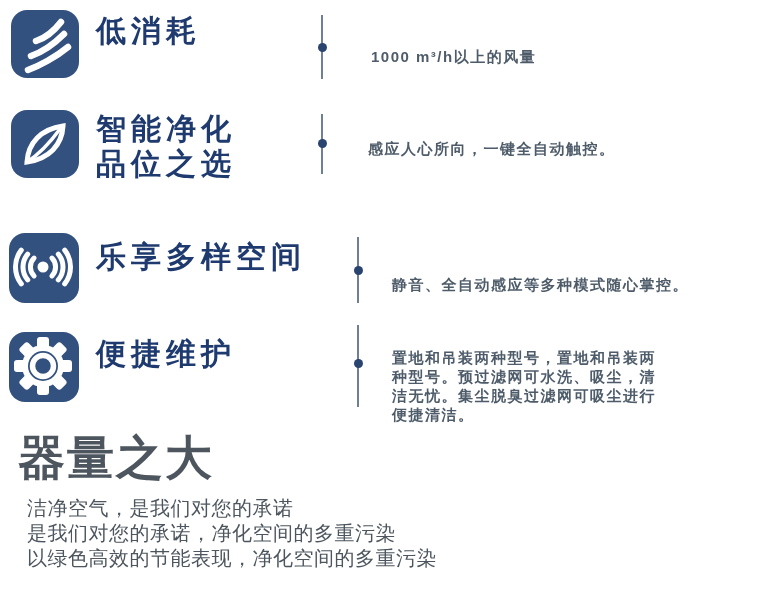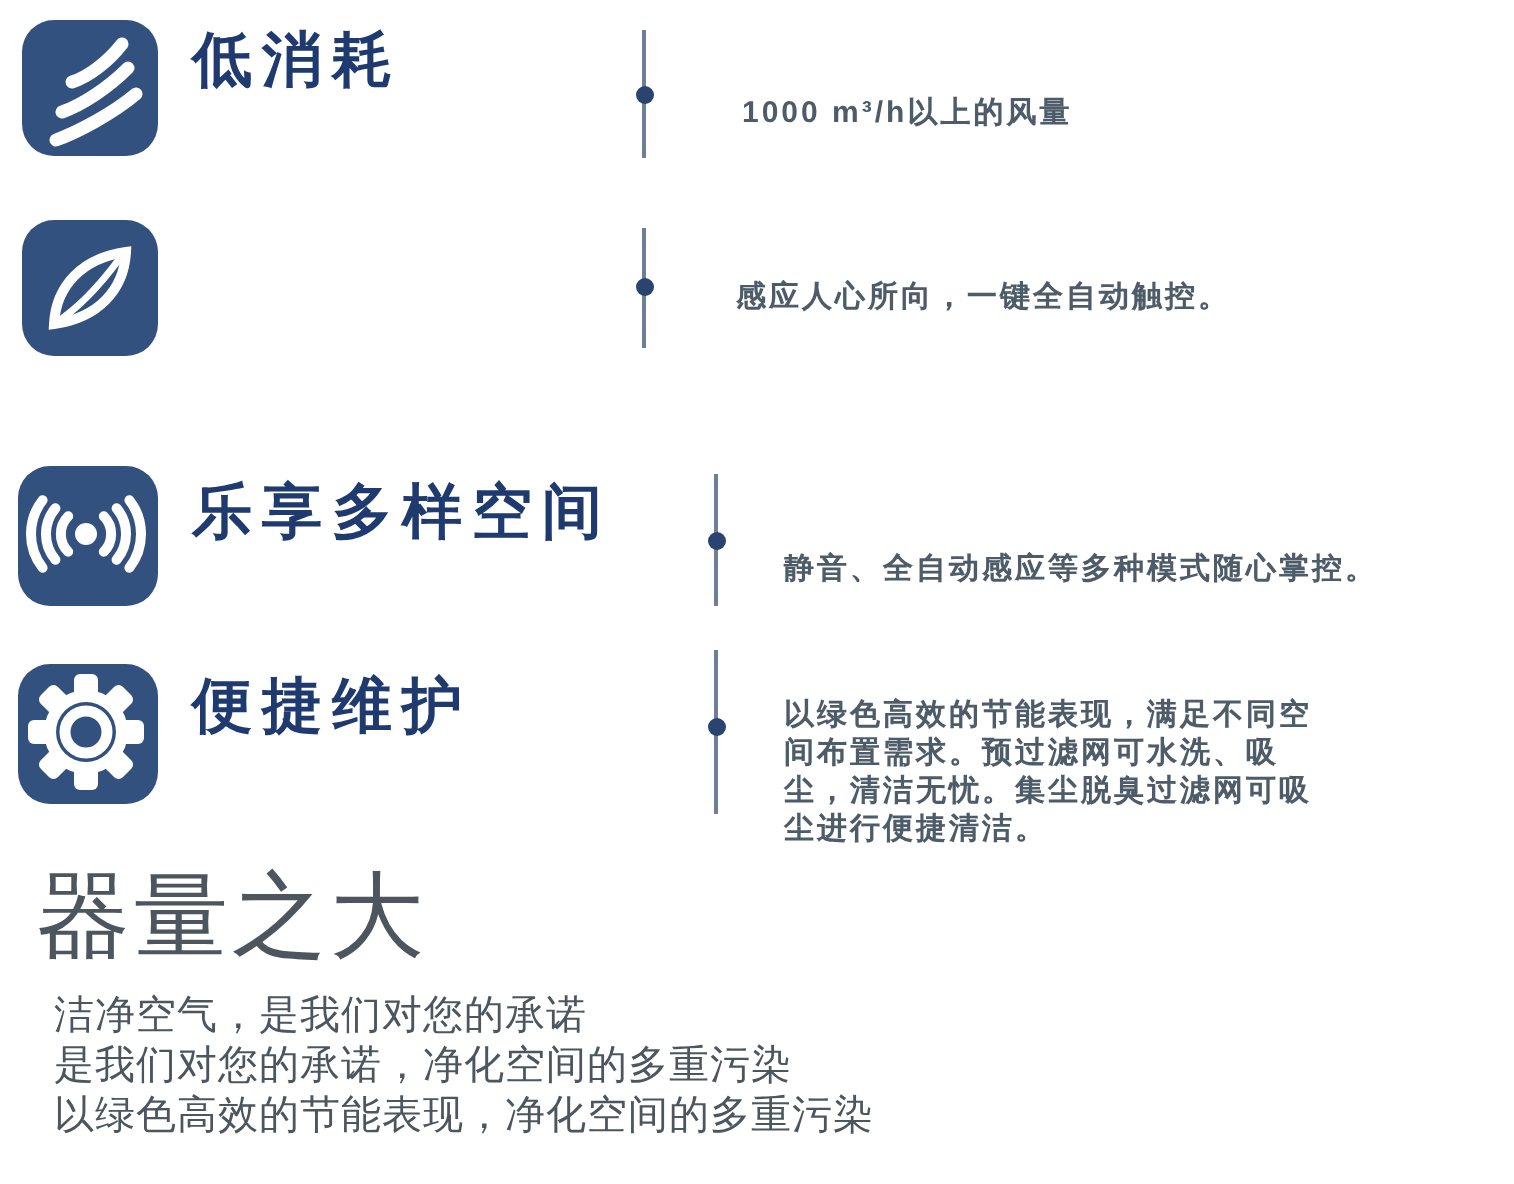--- a/index.html
+++ b/index.html
@@ -58,21 +58,21 @@
     font-weight:600;
     letter-spacing:1.5px;
     color:var(--description);
     margin-top:16px;
   }
   .big-title{
     position:absolute;
     margin:0;
     font-size:47px;
     line-height:54px;
-    font-weight:400;
+    font-weight:700;
     letter-spacing:2px;
     color:var(--footer-text);
     white-space:nowrap;
     text-align:center;
   }
   .footer-lines{
     position:absolute;
     font-size:20px;
     line-height:25px;
     font-weight:400;
@@ -99,20 +99,24 @@
   <div class="divider" style="left:321px;top:15px;height:64px;">
     <span class="dot" style="top:28px;"></span>
   </div>
   <div class="feature-desc" style="left:371px;top:31px;">1000 m³/h以上的风量</div>
 
   <div class="icon-box" style="left:11px;top:110px;">
     <svg viewBox="0 0 68 68" fill="none" stroke="#ffffff" stroke-linecap="round">
       <path d="M16 52 C 17 33 30 19 52 16 C 51 35 38 49 16 52 Z" stroke-width="5"></path>
       <path d="M16 52 C 27 45 38 34 49 19" stroke-width="3.5"></path>
     </svg>
+  </div>
+  <div class="feature-title" style="left:96px;top:111px;">
+    <div>智能净化</div>
+    <div>品位之选</div>
   </div>
   <div class="divider" style="left:321px;top:114px;height:60px;">
     <span class="dot" style="top:25px;"></span>
   </div>
   <div class="feature-desc" style="left:368px;top:123px;">感应人心所向，一键全自动触控。</div>
 
   <div class="icon-box" style="left:9px;top:233px;width:70px;height:70px;">
     <svg viewBox="0 0 68 68" fill="none" stroke="#ffffff" stroke-width="5" stroke-linecap="round">
       <circle cx="34" cy="34" r="5.5" fill="#ffffff" stroke="none"></circle>
       <path d="M25.1 25.1 A 12.6 12.6 0 0 0 25.1 42.9"></path>
@@ -163,21 +167,21 @@
       <circle cx="34" cy="34" r="15" fill="#33517e"></circle>
       <circle cx="34" cy="34" r="10.5" fill="none" stroke="#ffffff" stroke-width="5.5"></circle>
     </svg>
   </div>
   <div class="feature-title" style="left:96px;top:336px;">
     <div>便捷维护</div>
   </div>
   <div class="divider" style="left:357px;top:325px;height:82px;">
     <span class="dot" style="top:34px;"></span>
   </div>
-  <div class="feature-desc" style="left:392px;top:332px;width:277px;">以绿色高效的节能表现，满足不同空间布置需求。预过滤网可水洗、吸尘，清洁无忧。集尘脱臭过滤网可吸尘进行便捷清洁。</div>
+  <div class="feature-desc" style="left:392px;top:332px;width:277px;">置地和吊装两种型号，置地和吊装两种型号。预过滤网可水洗、吸尘，清洁无忧。集尘脱臭过滤网可吸尘进行便捷清洁。</div>
 
   <h1 class="big-title" style="left:18px;top:431px;">器量之大</h1>
   <div class="footer-lines" style="left:27px;top:496px;">
     <div>洁净空气，是我们对您的承诺</div>
     <div>是我们对您的承诺，净化空间的多重污染</div>
     <div>以绿色高效的节能表现，净化空间的多重污染</div>
   </div>
 
 </div>
 

